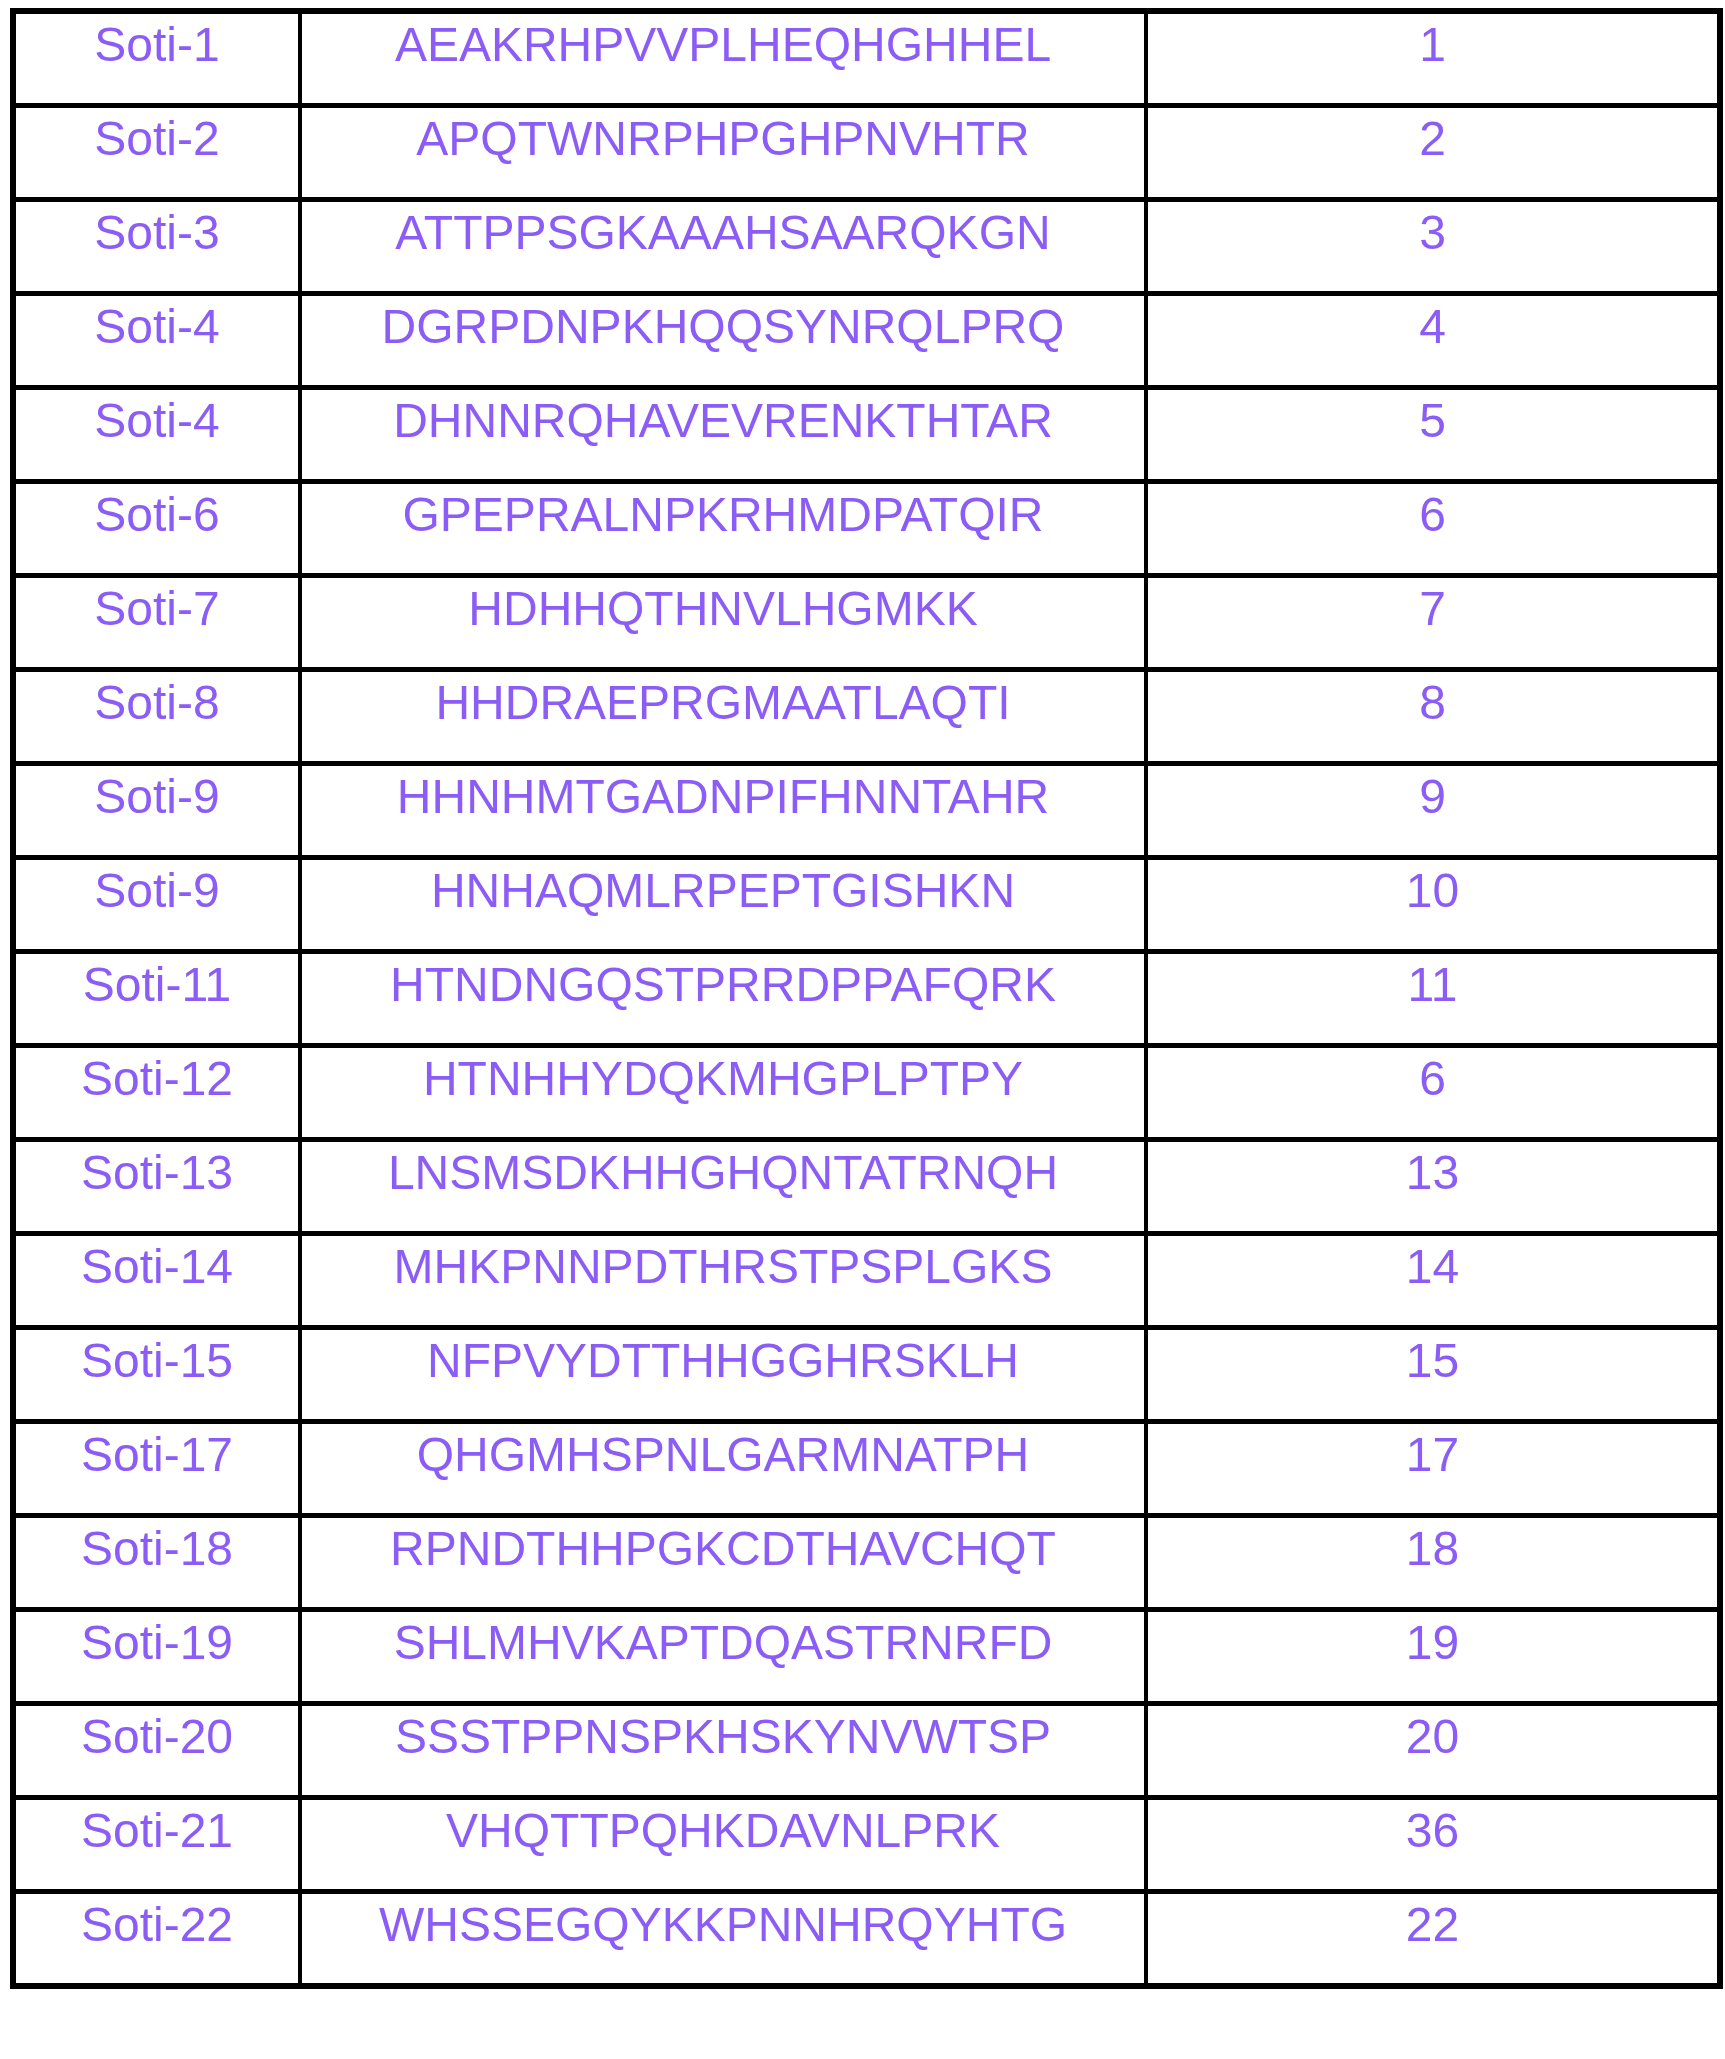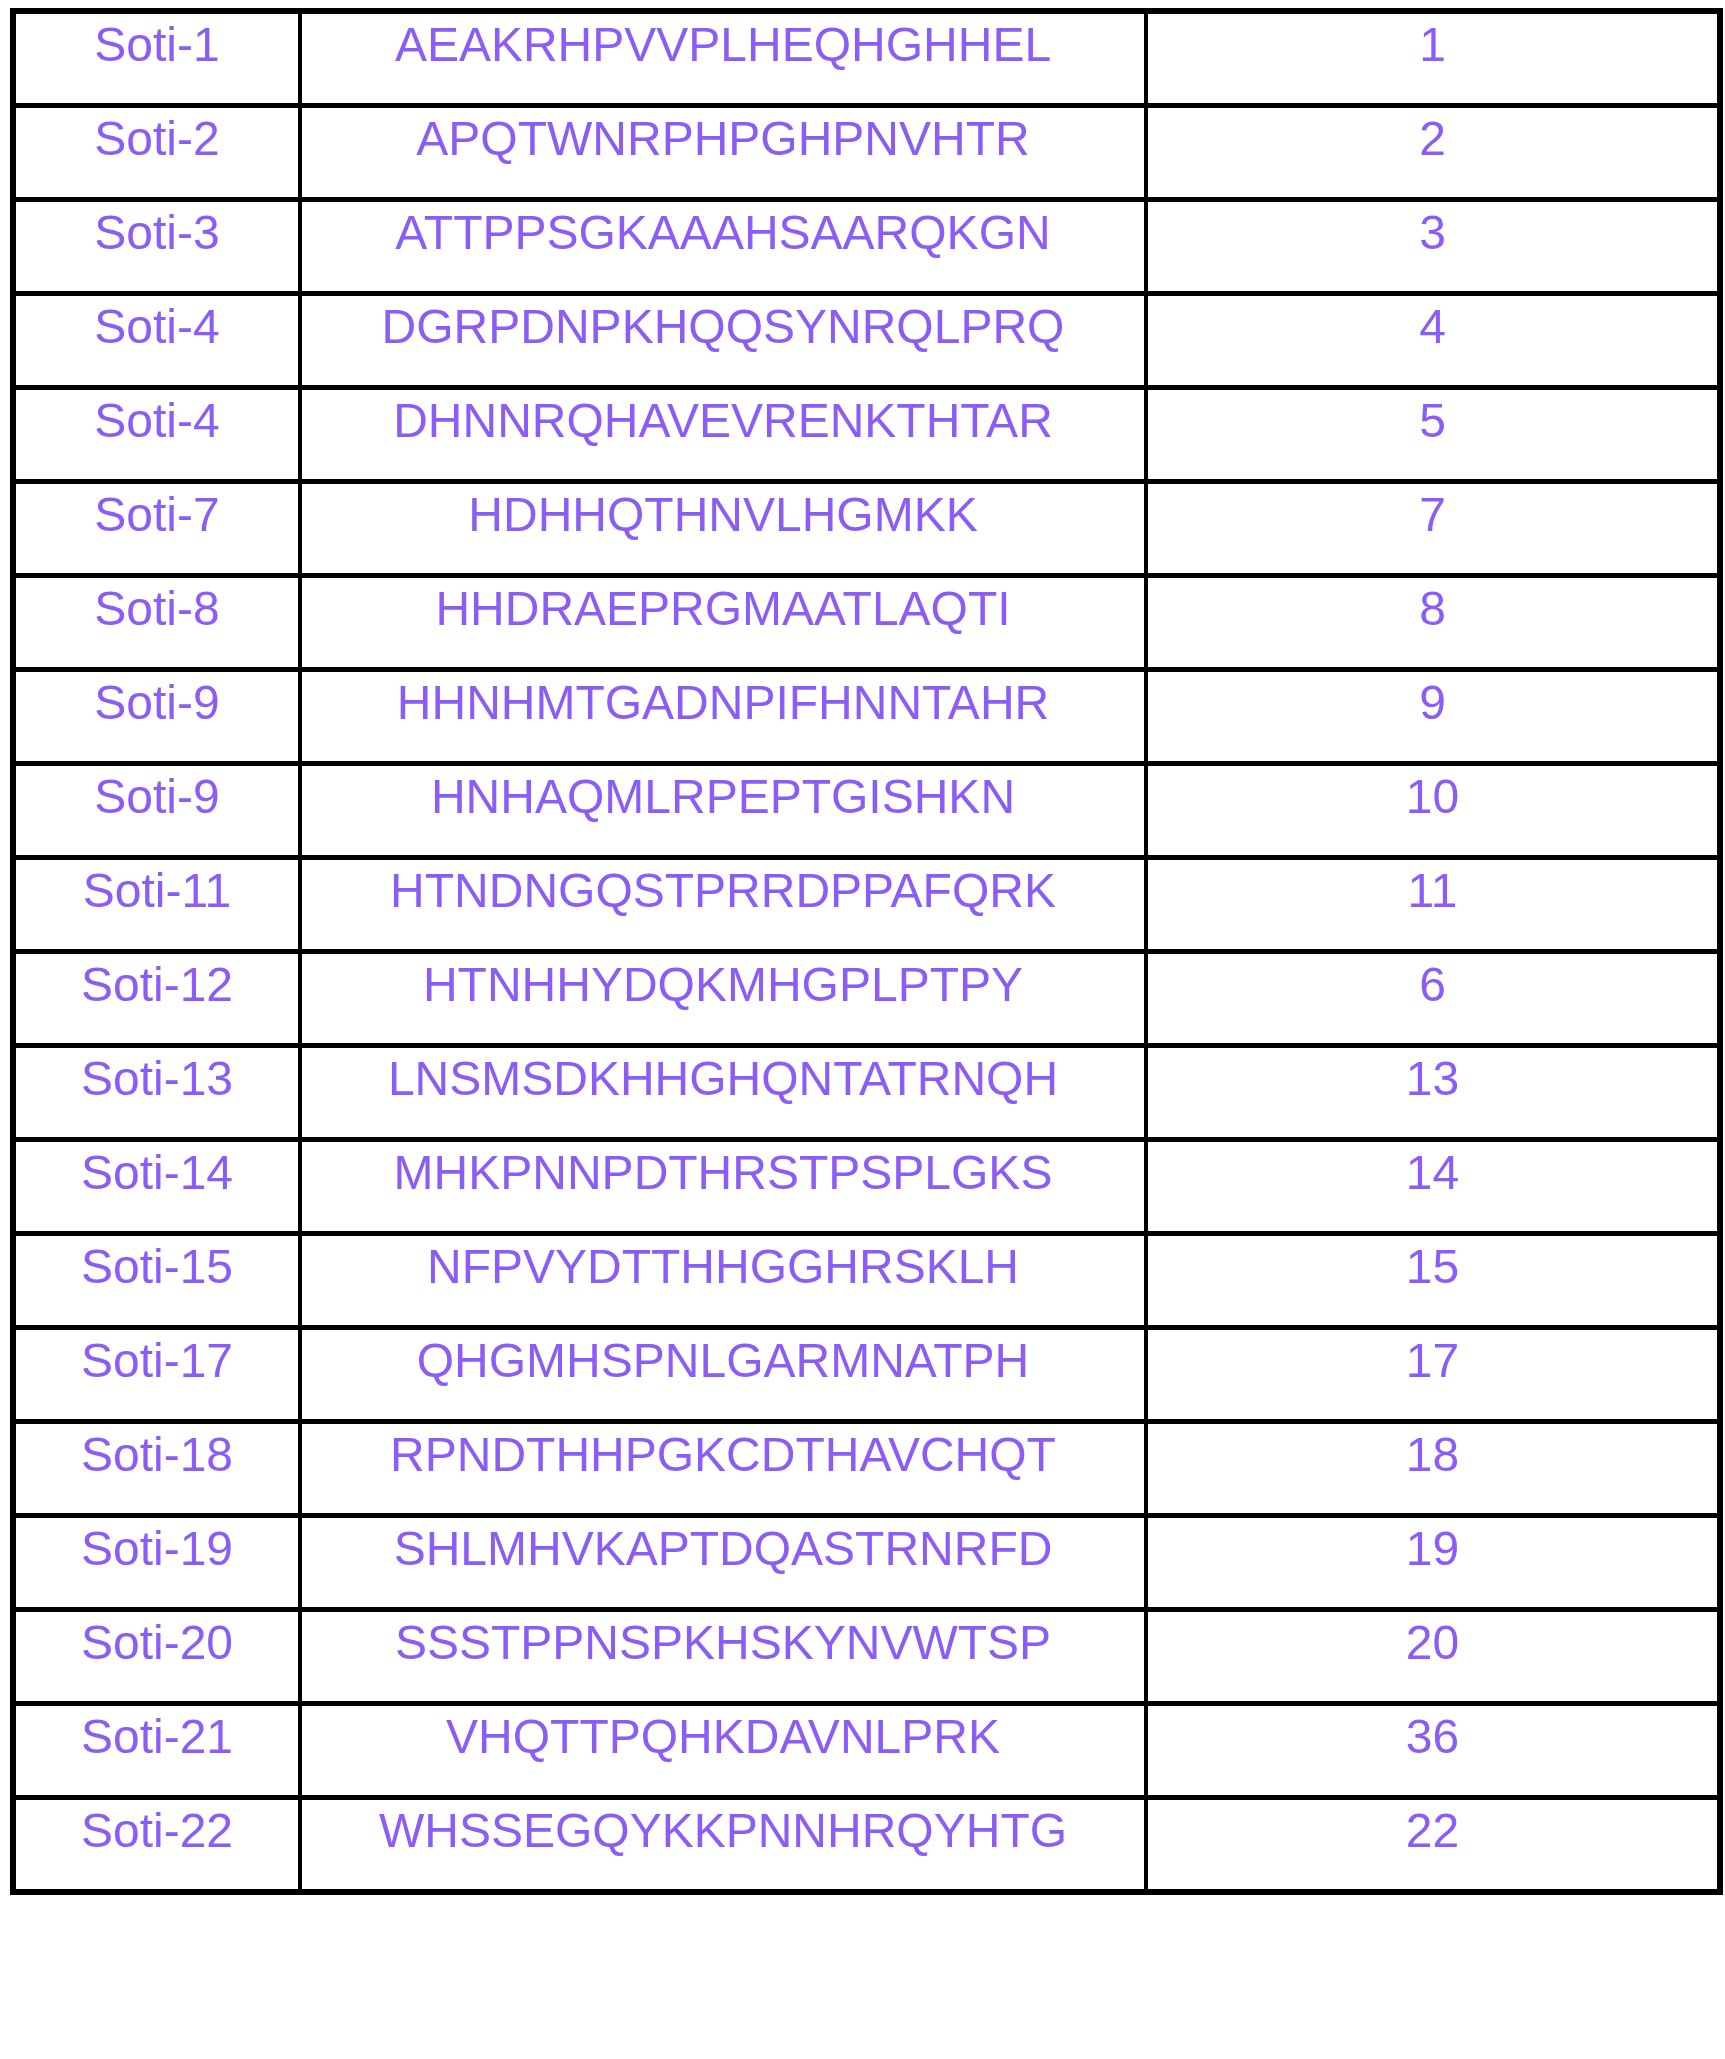--- a/index.html
+++ b/index.html
@@ -80,20 +80,25 @@
     <td class="cell">DGRPDNPKHQQSYNRQLPRQ</td>
     <td class="cell">4</td>
   </tr>
 
   <tr>
     <td class="cell">Soti-4</td>
     <td class="cell">DHNNRQHAVEVRENKTHTAR</td>
     <td class="cell">5</td>
   </tr>
 
+  <tr>
+    <td class="cell">Soti-6</td>
+    <td class="cell">GPEPRALNPKRHMDPATQIR</td>
+    <td class="cell">6</td>
+  </tr>
 
   <tr>
     <td class="cell">Soti-7</td>
     <td class="cell">HDHHQTHNVLHGMKK</td>
     <td class="cell">7</td>
   </tr>
 
   <tr>
     <td class="cell">Soti-8</td>
     <td class="cell">HHDRAEPRGMAATLAQTI</td>

